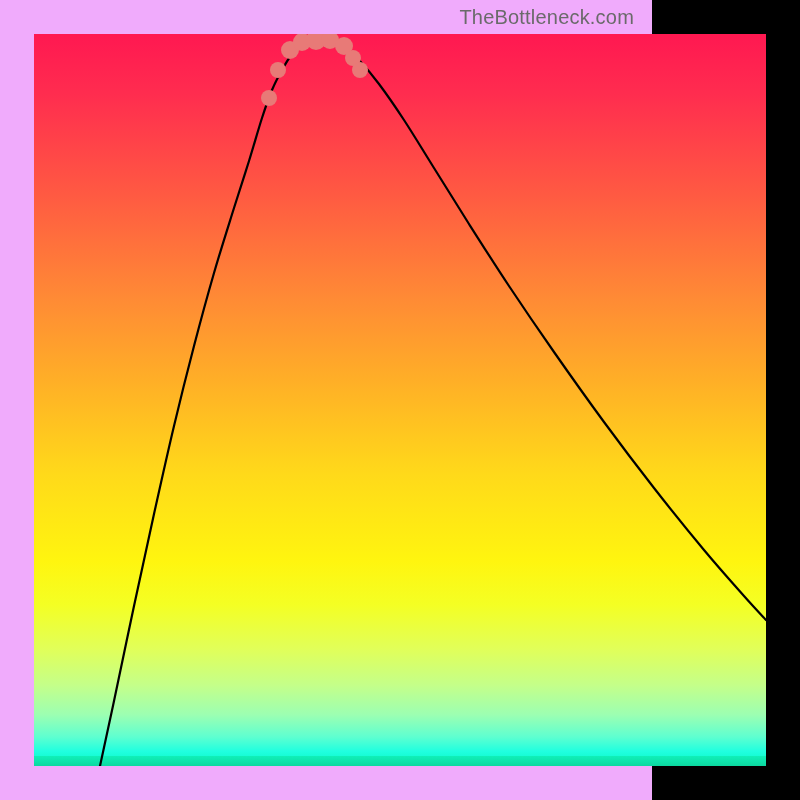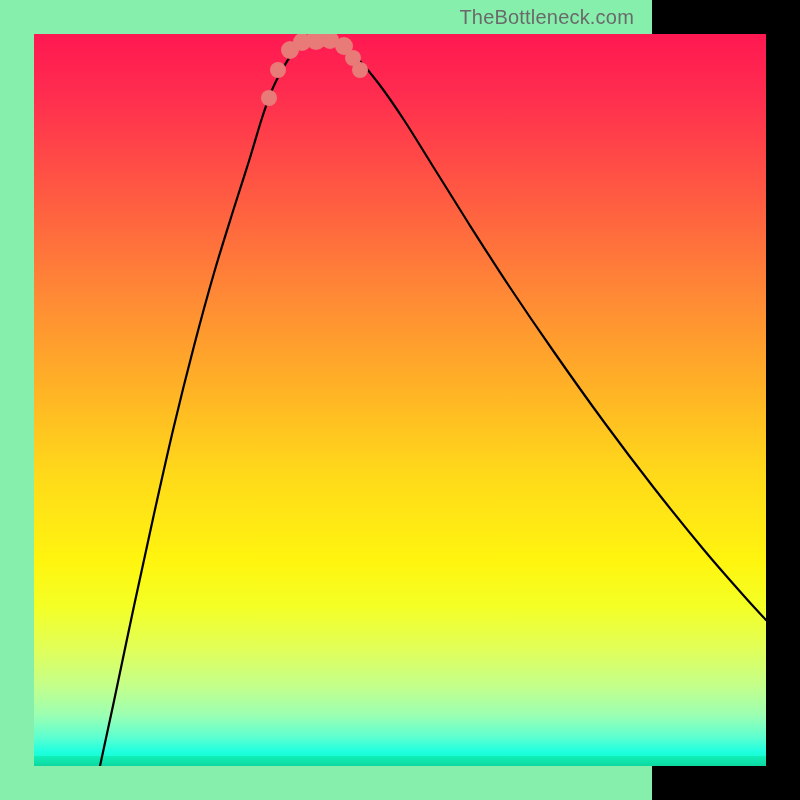--- a/index.html
+++ b/index.html
@@ -1,21 +1,21 @@
 <!DOCTYPE html>
 <html><head>
 <meta charset="utf-8">
 <style>
   * { margin: 0; padding: 0; box-sizing: border-box; }
   html, body { width: 800px; height: 800px; overflow: hidden; background: #000; }
   .frame {
     position: absolute;
     top: 0; left: 0;
     width: 652px; height: 800px;
-    background: #86efac;
+    background: #f0abfc;
   }
   .plot-area {
     position: absolute;
     top: 34px;
     left: 34px;
     width: 732px;
     height: 732px;
     background: linear-gradient(to bottom,
       #ff1851 0%,
       #ff2c4f 8%,

